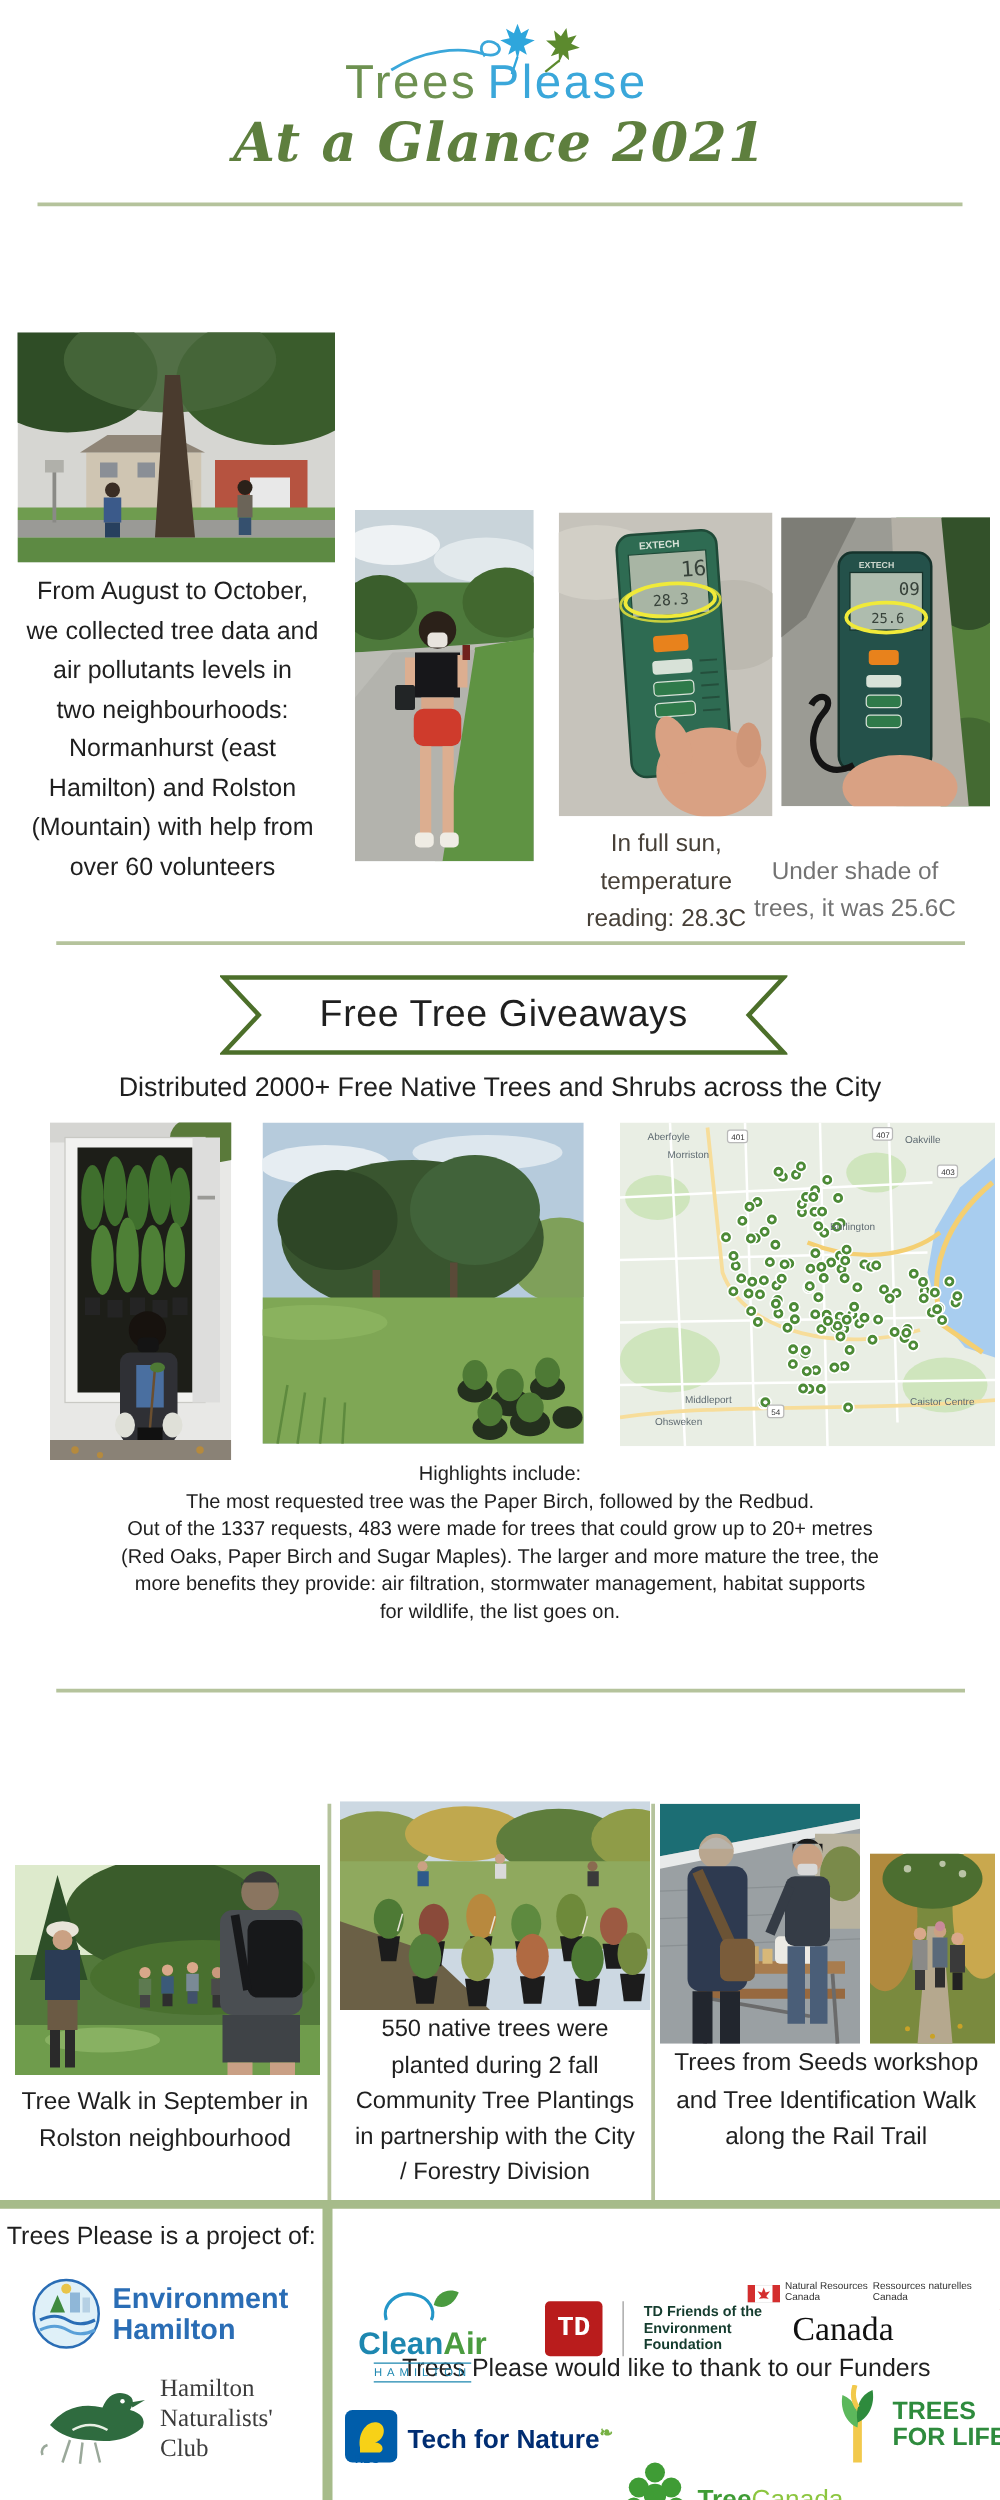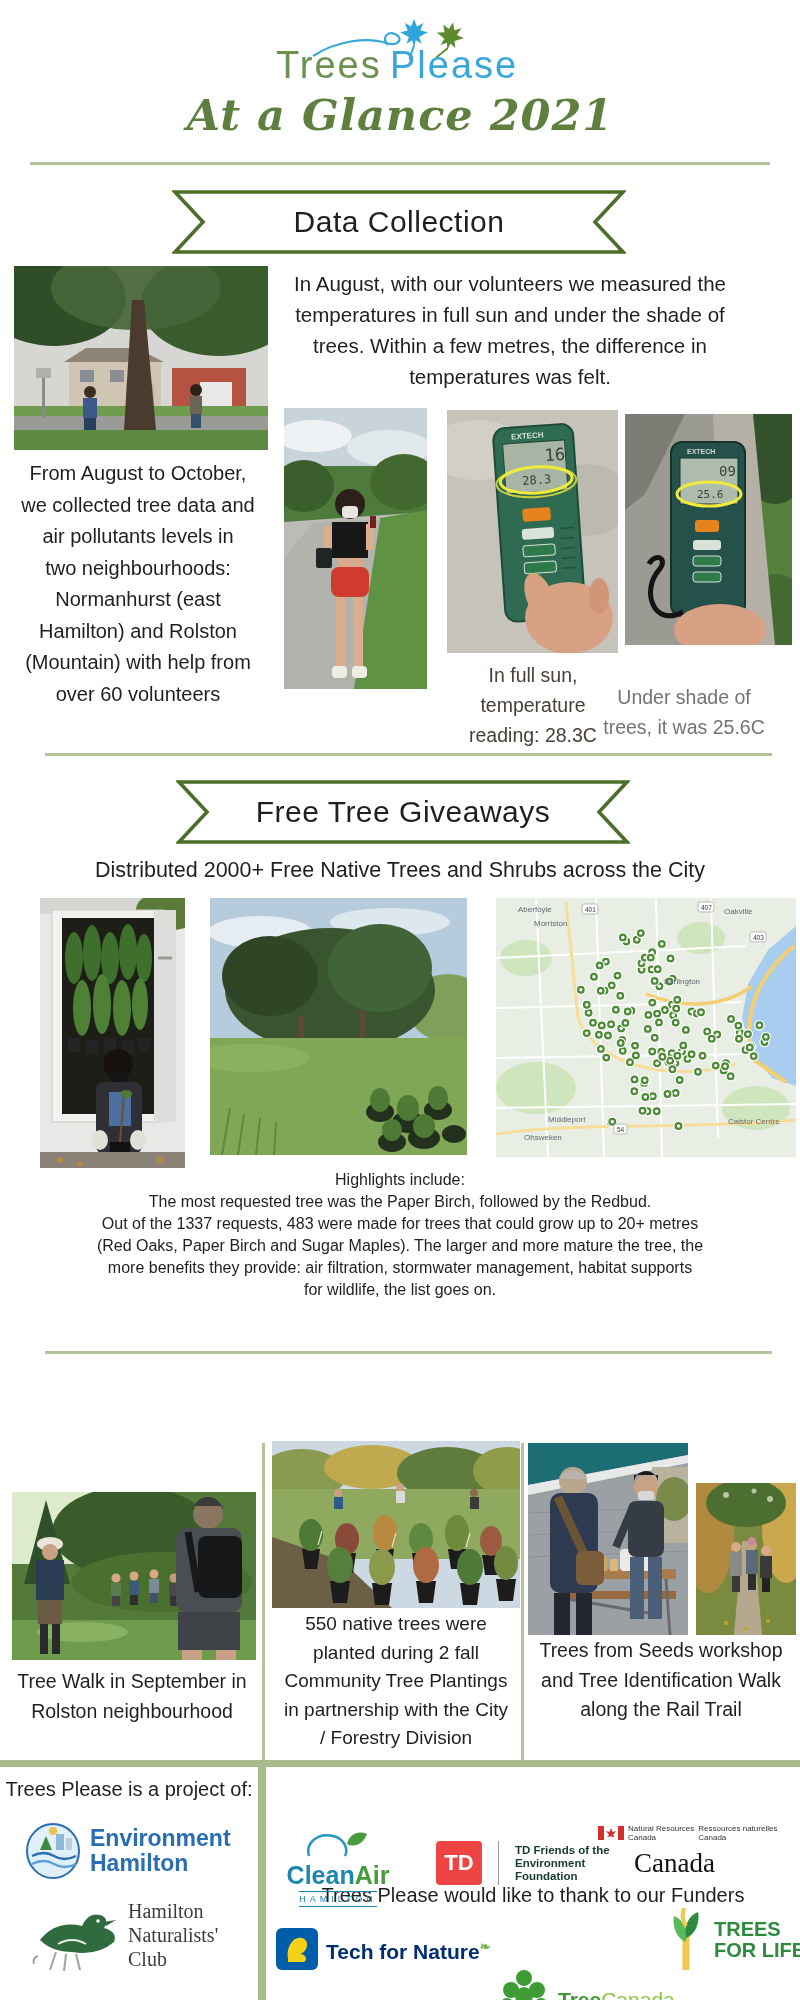--- a/index.html
+++ b/index.html
@@ -65,26 +65,26 @@
   #logo-eh{left:24px;top:1822px;}
   .eh-text{font-size:23px;font-weight:bold;color:#2a6db5;line-height:25px;}
   #logo-hnc{left:28px;top:1898px;}
   .hnc-text{font-family:"Liberation Serif",serif;font-size:20px;color:#3d3d3d;line-height:24px;}
   #logo-ca{left:276px;top:1828px;width:124px;text-align:center;}
   .ca-name{font-size:25px;font-weight:bold;line-height:26px;}
   .ca-name .c1{color:#1d87b0;} .ca-name .c2{color:#4a9b3f;}
   .ca-sub{display:inline-block;font-size:9px;letter-spacing:4px;color:#1d87b0;
           border-top:1px solid #1d87b0;border-bottom:1px solid #1d87b0;padding:2px 0;margin-top:2px;}
   #logo-td{left:436px;top:1841px;}
-  .td-box{width:46px;height:44px;background:#ef4444;border-radius:4px;color:#fff;
-          font-weight:bold;font-size:22px;text-align:center;line-height:44px;}
+  .td-box{width:46px;height:44px;background:#b91c1c;border-radius:4px;color:#fff;
+          font-weight:bold;font-size:22px;text-align:center;line-height:44px;font-family:Liberation Mono, monospace;}
   .td-div{width:1px;height:44px;background:#9a9a9a;margin:0 8px;}
   .td-text{font-size:11.5px;font-weight:bold;color:#143c2e;line-height:13px;}
   #logo-nrcan{left:598px;top:1824px;width:198px;}
-  .nrcan-top{display:flex;gap:4px;align-items:center;}
+  .nrcan-top{display:flex;gap:4px;align-items:flex-end;}
   .nrcan-t{font-size:8px;color:#333;line-height:9px;}
   .wordmark{font-family:"Liberation Serif",serif;font-size:27px;color:#111;margin:6px 0 0 36px;position:relative;}
   .wordmark svg{position:absolute;top:-4px;right:-14px;}
   #logo-rbc{left:276px;top:1928px;}
   .rbc-text{font-size:21px;font-weight:bold;color:#002d72;}
   .rbc-leaf{color:#76b043;font-size:13px;vertical-align:super;}
   #logo-tc{left:498px;top:1968px;justify-content:center;}
   .tc-text{font-size:21px;line-height:21px;}
   .tc-text .w1{color:#3f9c35;font-weight:bold;} .tc-text .w2{color:#8cc63f;}
   #logo-tfl{left:666px;top:1908px;}
@@ -104,26 +104,20 @@
     <g transform="translate(182,27) scale(1.15) rotate(12)">
       <path d="M0,-13 L2.5,-6.5 L8,-9.5 L5.5,-3 L12,-1.5 L4.5,2.5 L6.5,8.5 L1.5,5.5 L0,12 L-1.5,5.5 L-6.5,8.5 L-4.5,2.5 L-12,-1.5 L-5.5,-3 L-8,-9.5 L-2.5,-6.5 Z" fill="#5c8a2e"></path>
       <path d="M0,10 L-8,20" stroke="#5c8a2e" stroke-width="1.6"></path>
     </g>
     <text x="8" y="68" font-size="38" letter-spacing="2" fill="#6d9150">Trees</text>
     <text x="122" y="68" font-size="38" letter-spacing="2" fill="#3aa7da">Please</text>
   </svg>
   <div id="tagline" class="abs center">At a Glance 2021</div>
   <div id="hr1" class="abs hr"></div>
 
-  <div id="banner-dc" class="abs ribbon">
-    <svg width="454" height="68" viewBox="0 0 454 68">
-        <polygon points="3,4 451,4 423,34 451,64 3,64 31,34" fill="#fff" stroke="#4c6f2a" stroke-width="3.6"></polygon>
-      </svg>
-    <span>Data Collection</span>
-  </div>
 
   <svg id="ph-tree" class="abs" viewBox="0 0 254 184">
     <rect width="254" height="184" fill="#d6d6d2"></rect>
     <ellipse cx="40" cy="32" rx="72" ry="48" fill="#2f4d26"></ellipse>
     <ellipse cx="205" cy="38" rx="78" ry="52" fill="#3a5c2c"></ellipse>
     <ellipse cx="122" cy="22" rx="85" ry="42" fill="#46663a" opacity=".92"></ellipse>
     <rect x="55" y="96" width="92" height="46" fill="#cfc5b2"></rect>
     <polygon points="50,96 150,96 122,82 72,82" fill="#8f8577"></polygon>
     <rect x="66" y="104" width="14" height="12" fill="#8a8f96"></rect>
       <rect x="96" y="104" width="14" height="12" fill="#8a8f96"></rect>
@@ -141,24 +135,20 @@
         <rect x="69" y="132" width="14" height="20" fill="#3b5a8a"></rect>
         <rect x="70" y="152" width="12" height="12" fill="#27405e"></rect>
       </g>
     <g>
         <circle cx="182" cy="124" r="6" fill="#2b2119"></circle>
         <rect x="176" y="130" width="12" height="18" fill="#6b6458"></rect>
         <rect x="177" y="148" width="10" height="14" fill="#35506e"></rect>
       </g>
   </svg>
 
-  <div id="dc-intro" class="abs center pre">In August, with our volunteers we measured the
-temperatures in full sun and under the shade of
-trees.  Within a few metres, the difference in
-temperatures was felt.</div>
 
   <svg id="ph-person" class="abs" viewBox="0 0 143 281">
     <rect width="143" height="281" fill="#c9d4da"></rect>
     <ellipse cx="30" cy="28" rx="38" ry="16" fill="#eef2f4"></ellipse>
       <ellipse cx="105" cy="40" rx="42" ry="18" fill="#e2e9ec"></ellipse>
     <rect y="58" width="143" height="56" fill="#4e7a3c"></rect>
     <ellipse cx="20" cy="78" rx="30" ry="26" fill="#3a5e2c"></ellipse>
       <ellipse cx="120" cy="74" rx="34" ry="28" fill="#42682f"></ellipse>
     <polygon points="0,114 143,104 143,281 0,281" fill="#bcbcb6"></polygon>
     <polygon points="96,110 143,102 143,281 64,281" fill="#5f9343"></polygon>

